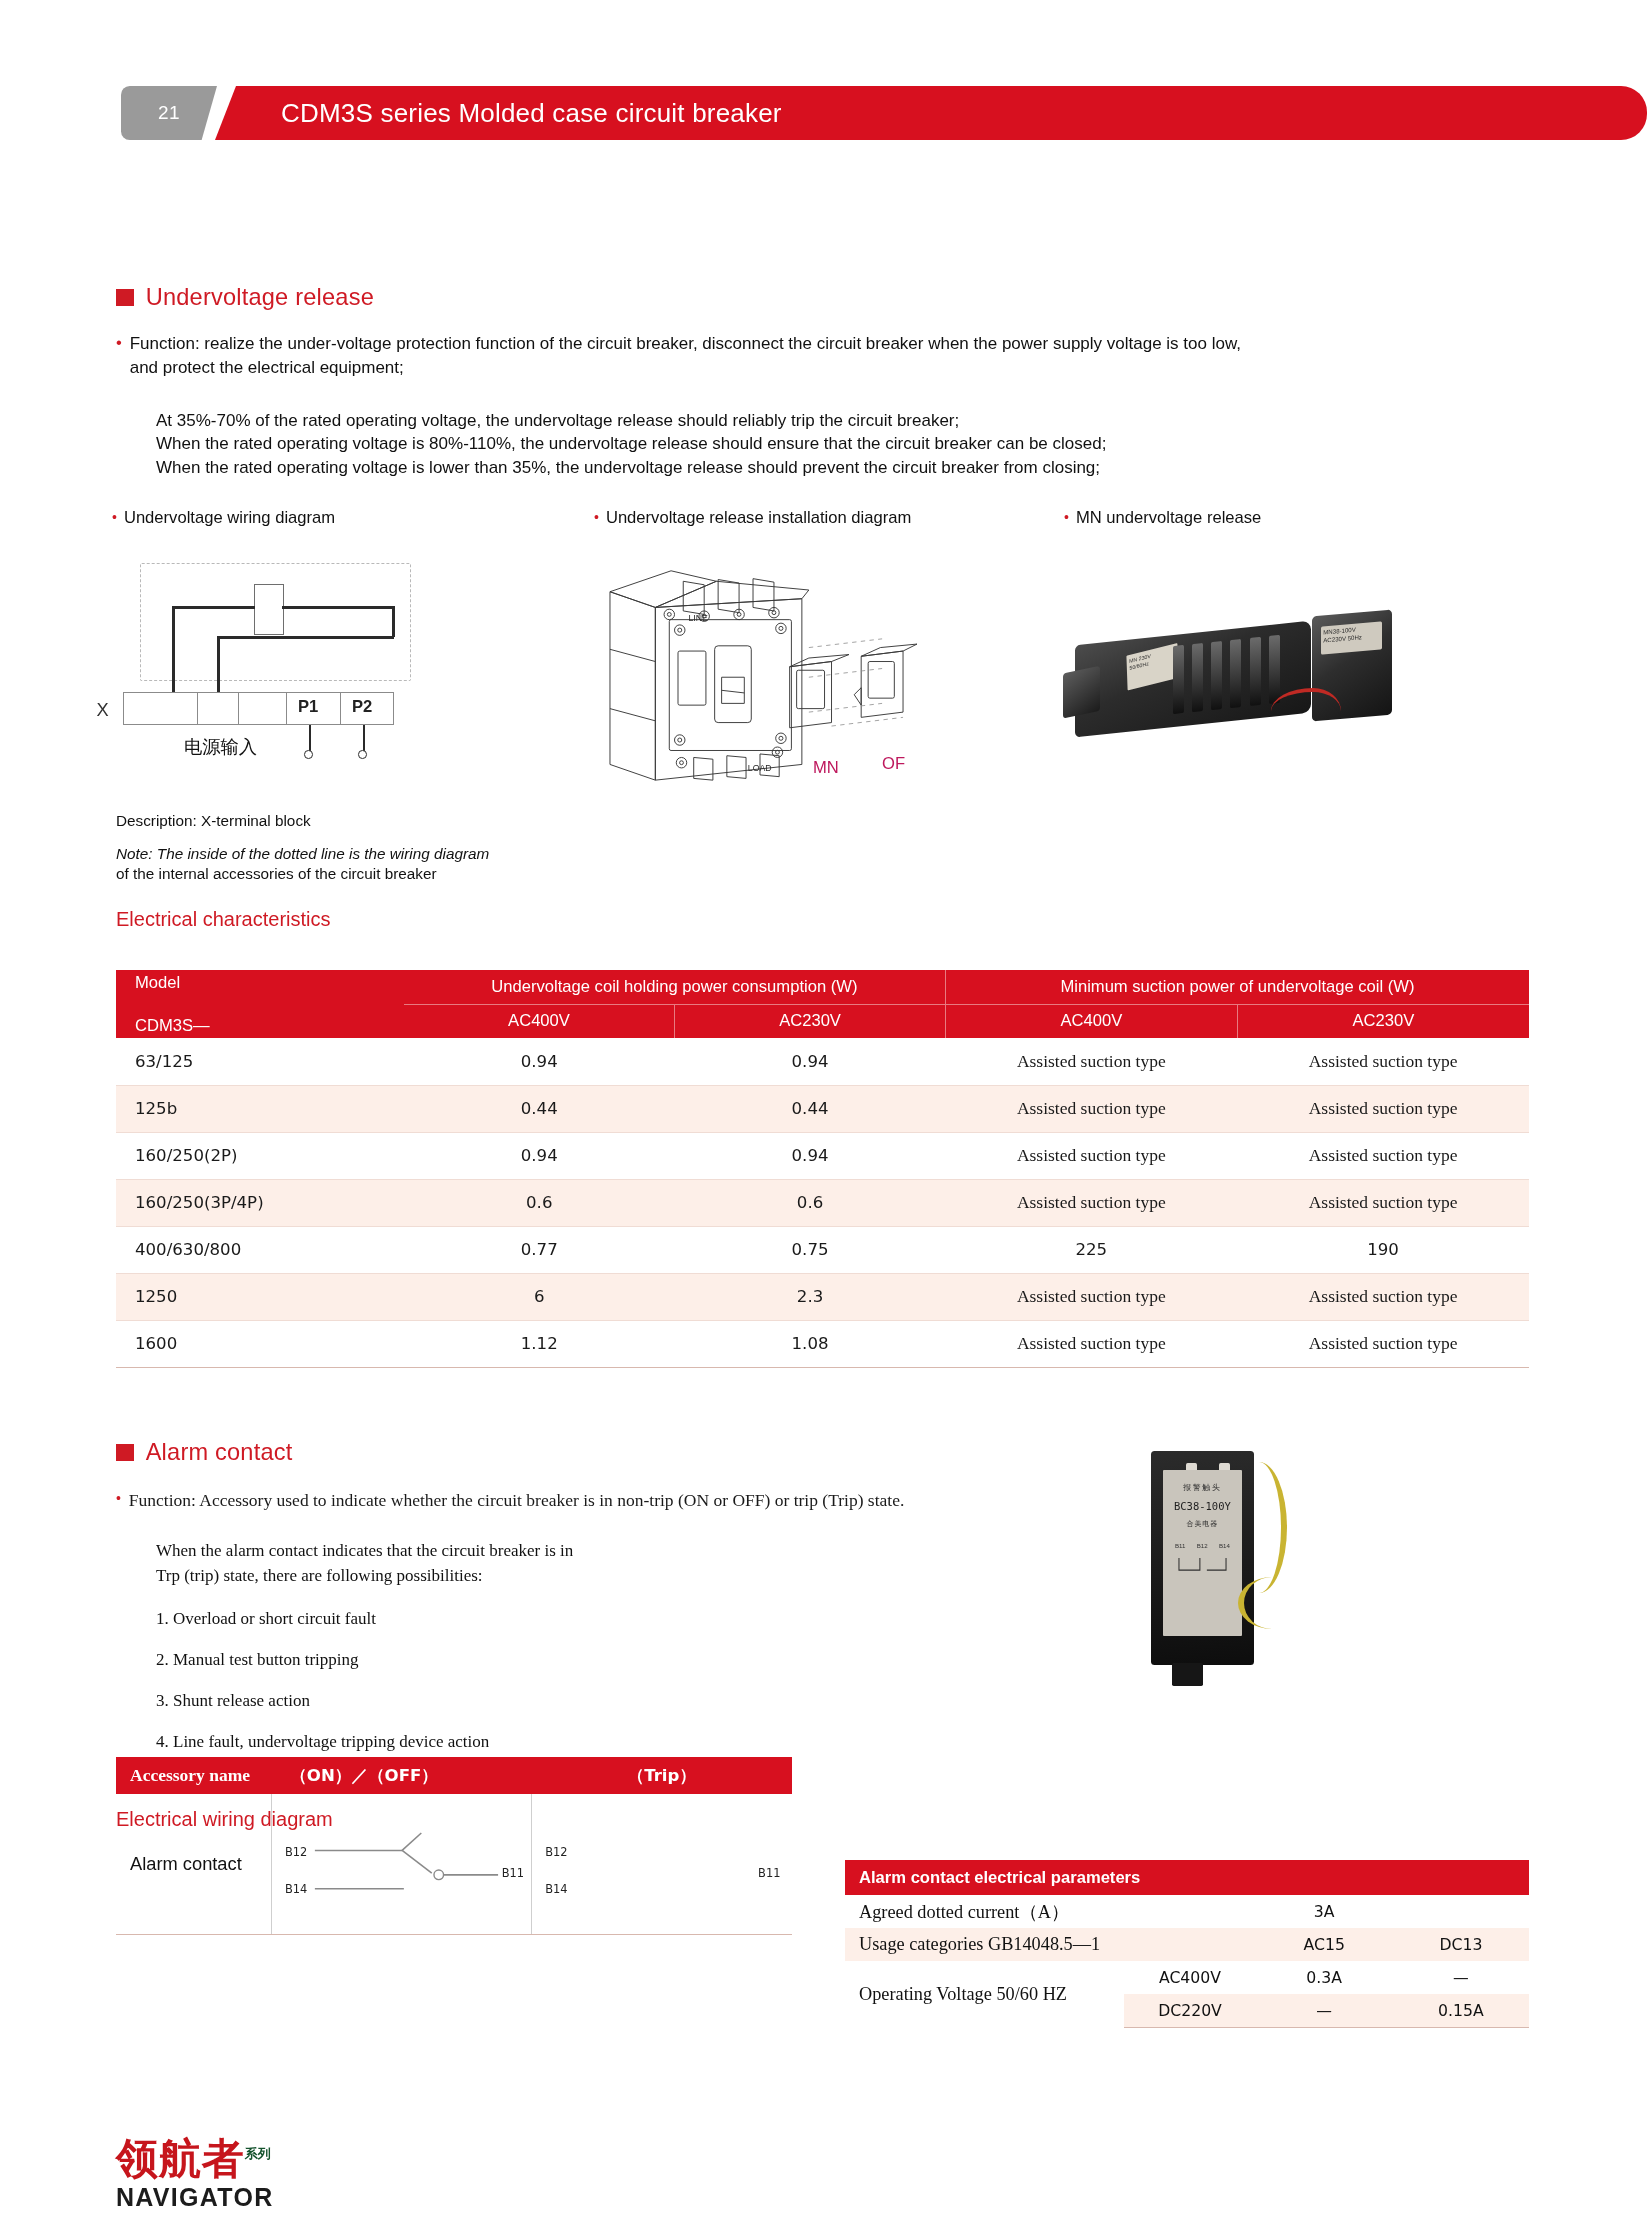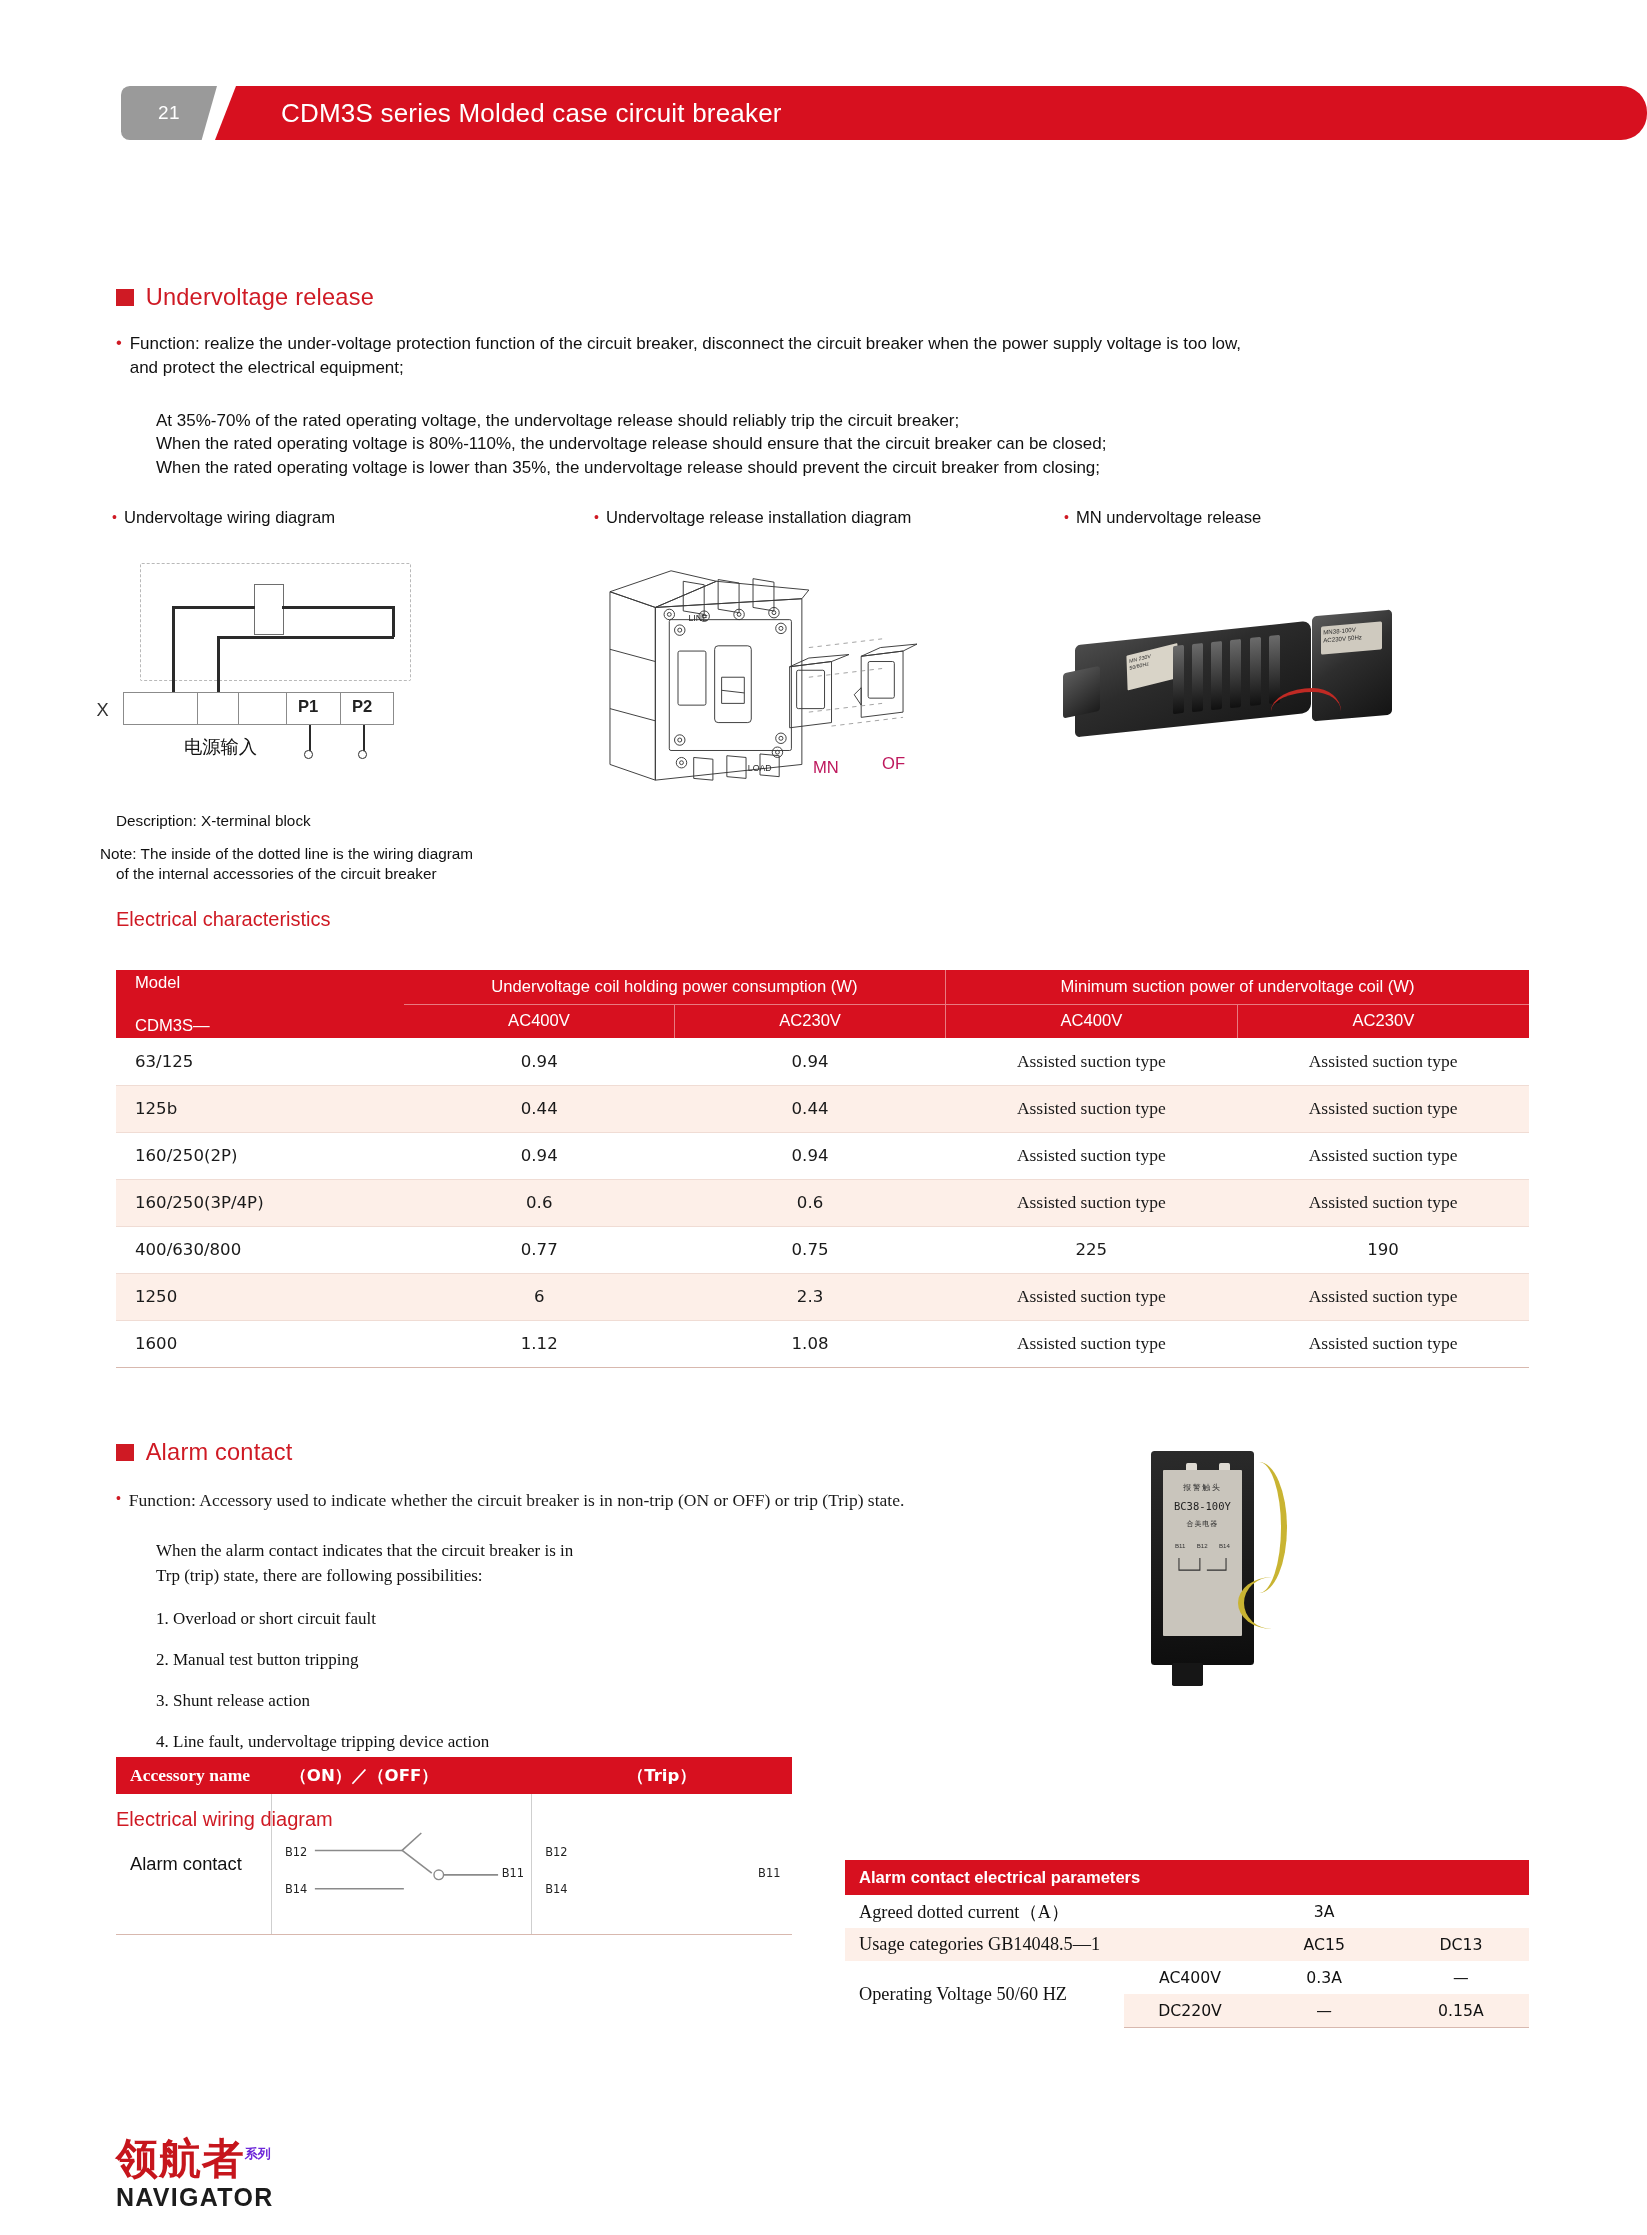--- a/index.html
+++ b/index.html
@@ -182,21 +182,21 @@
   .tbl3 .val { text-align:center; font-family:"DejaVu Sans", sans-serif; font-size:15.7px; }
   .tbl3 .alt { background:#fdefe8; }
   .tbl3 .btm { border-bottom:1.3px solid #d8b8ae;margin-left:31px; }
 
   
   .footer { position:absolute; left:116px; top:2131px; }
   .logo-cn {
     font-family:"DejaVu Sans", sans-serif; font-size:42px; color:#c6151c;
     font-weight:bold; letter-spacing:0.9px; line-height:45px;
   }
-  .logo-sup { font-size:13px; color:#6d28d9; vertical-align:super; letter-spacing:0; }
+  .logo-sup { font-size:13px; color:#14532d; vertical-align:super; letter-spacing:0; }
   .logo-en { font-size:25px; color:#1c1c1c; letter-spacing:1.3px; font-weight:600; margin-top:1.7px; }
 </style>
 </head>
 <body>
 
 <div class="header-bar">
   <div class="page-num-tab">21</div>
   <div class="header-red"></div>
 </div>
 <div class="header-title">CDM3S series Molded case circuit breaker</div>
@@ -342,21 +342,21 @@
     <div class="f3-fin" style="left:194px;"></div>
     <div class="f3-nose"></div>
   </div>
   <div class="f3-box">
     <div class="f3-boxlbl">MN38-100V<br>AC230V&nbsp;50Hz</div>
   </div>
   <div class="f3-redwire"></div>
 </div>
 
 <div class="note" style="left:116px; top:811px;">Description: X-terminal block</div>
-<div class="note" style="left:100px; top:844px;">Note: The inside of the dotted line is the wiring diagram</div>
+<div class="note" style="left:116px; top:844px;font-style:italic;">Note: The inside of the dotted line is the wiring diagram</div>
 <div class="note" style="left:116px; top:864px;">of the internal accessories of the circuit breaker</div>
 
 <div class="sub-red" style="left:116px; top:908px;">Electrical characteristics</div>
 
 <table class="tbl1">
   <colgroup>
     <col style="width:288px">
       <col style="width:271px">
       <col style="width:271px">
       <col style="width:292px">

